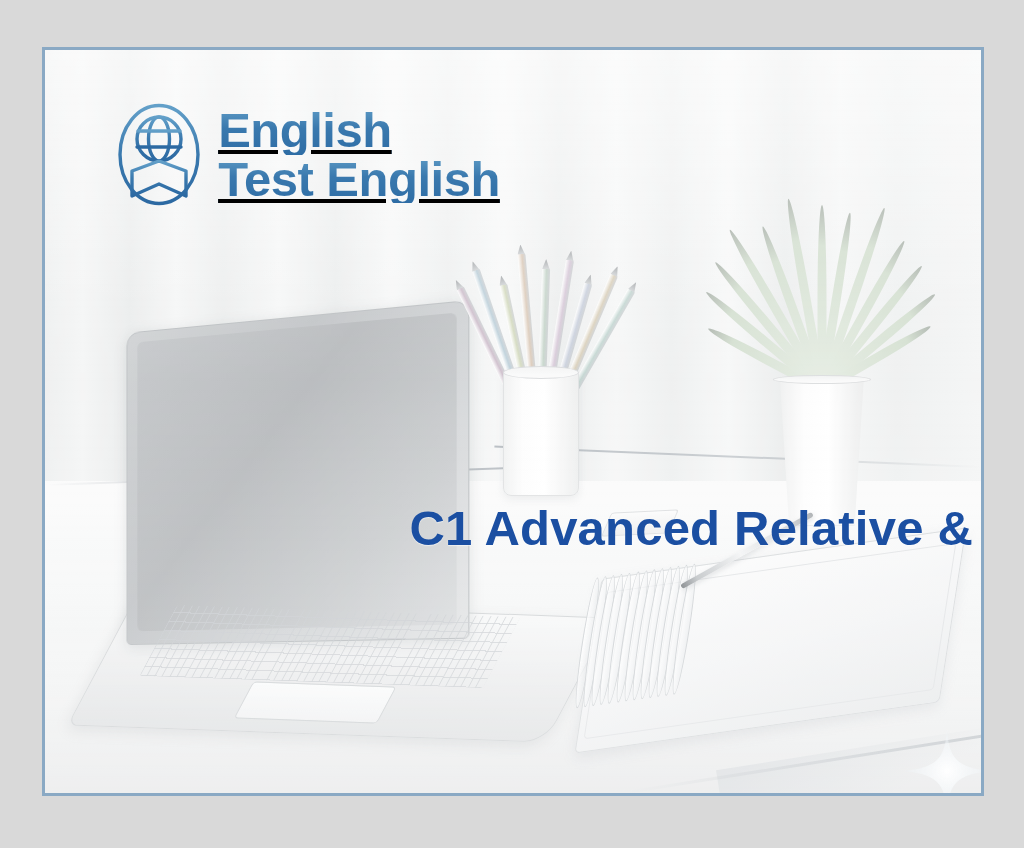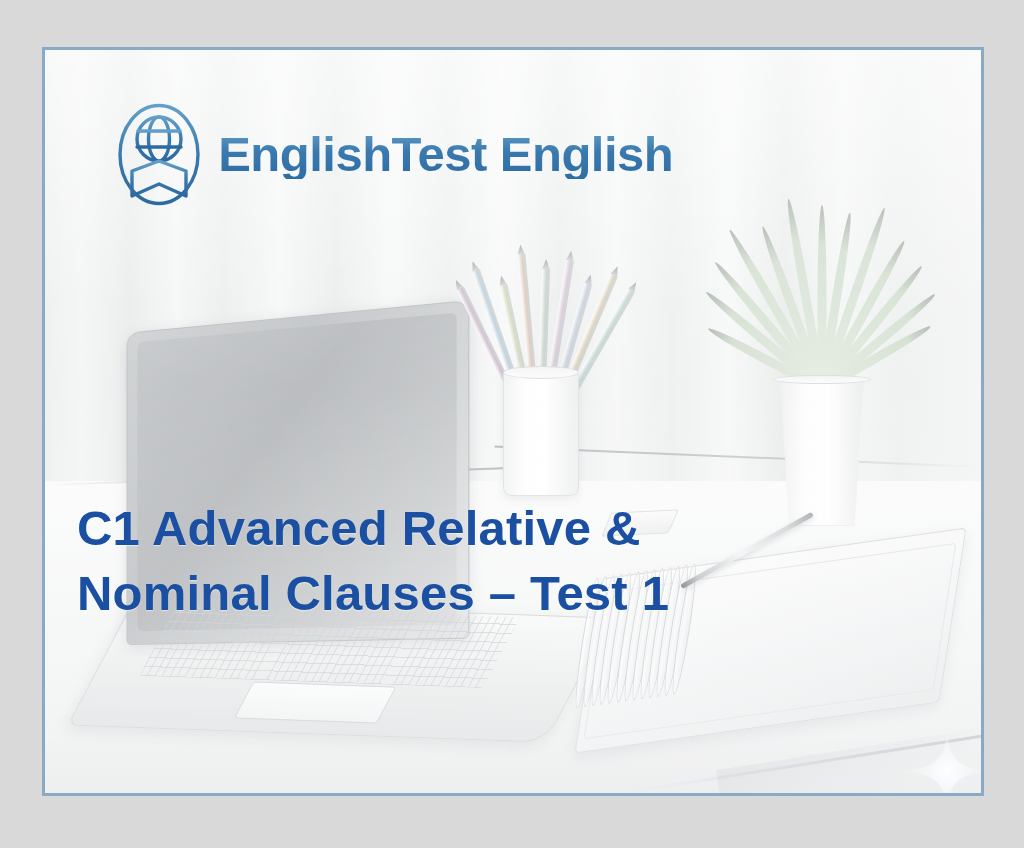--- a/index.html
+++ b/index.html
@@ -178,37 +178,37 @@
   
   #scene-wash {
     position:absolute; inset:0;
     background:linear-gradient(180deg, rgba(255,255,255,.34) 0%, rgba(255,255,255,.16) 45%, rgba(255,255,255,.30) 100%);
     pointer-events:none;
   }
 
   
   #logo { position:absolute; left:7.6%; top:7%; display:flex; align-items:center; gap:16px; }
   #logo-mark { width:86px; height:105px; flex:0 0 auto; }
-  #logo-words { display:flex; flex-direction:row; line-height:.98; }
+  #logo-words { display:flex; flex-direction:column; line-height:.98;text-decoration:underline; }
   #logo-words span {
     font-size:49px; font-weight:700; letter-spacing:-.5px;
     background:linear-gradient(180deg,#5f9cc6 0%, #3a79ae 45%, #2e6da5 100%);
     -webkit-background-clip:text; background-clip:text; color:transparent;
     -webkit-text-fill-color:transparent;
   }
 
   
   #title {
     position:absolute; left:0; right:0; top:60%;
-    text-align:left;
+    text-align:right;
     color:#1b4fa2;
     font-size:49px; font-weight:700; line-height:1.33;
     letter-spacing:.2px;
     text-shadow:0 1px 1px rgba(255,255,255,.55);
-    padding:0 32px;
+    padding:0 8px;
   }
 
   
   #sparkle { position:absolute; right:-14px; bottom:-26px; width:96px; height:96px; }
 </style>
 </head>
 <body>
 
 <div id="card-frame">
 
@@ -328,21 +328,20 @@
       </svg>
     </div>
     <div id="logo-words">
       <span>English</span>
       <span>Test English</span>
     </div>
   </div>
 
   <div id="title">
     <div>C1 Advanced Relative &amp;</div>
-    <div>Nominal Clauses – Test 1</div>
   </div>
 
   <div id="sparkle">
     <svg viewBox="0 0 96 96" width="96" height="96" aria-hidden="true">
       <defs>
         <radialGradient id="sg" cx="50%" cy="50%" r="50%">
           <stop offset="0" stop-color="#ffffff" stop-opacity="1"></stop>
           <stop offset="1" stop-color="#eef4f8" stop-opacity=".25"></stop>
         </radialGradient>
       </defs>

